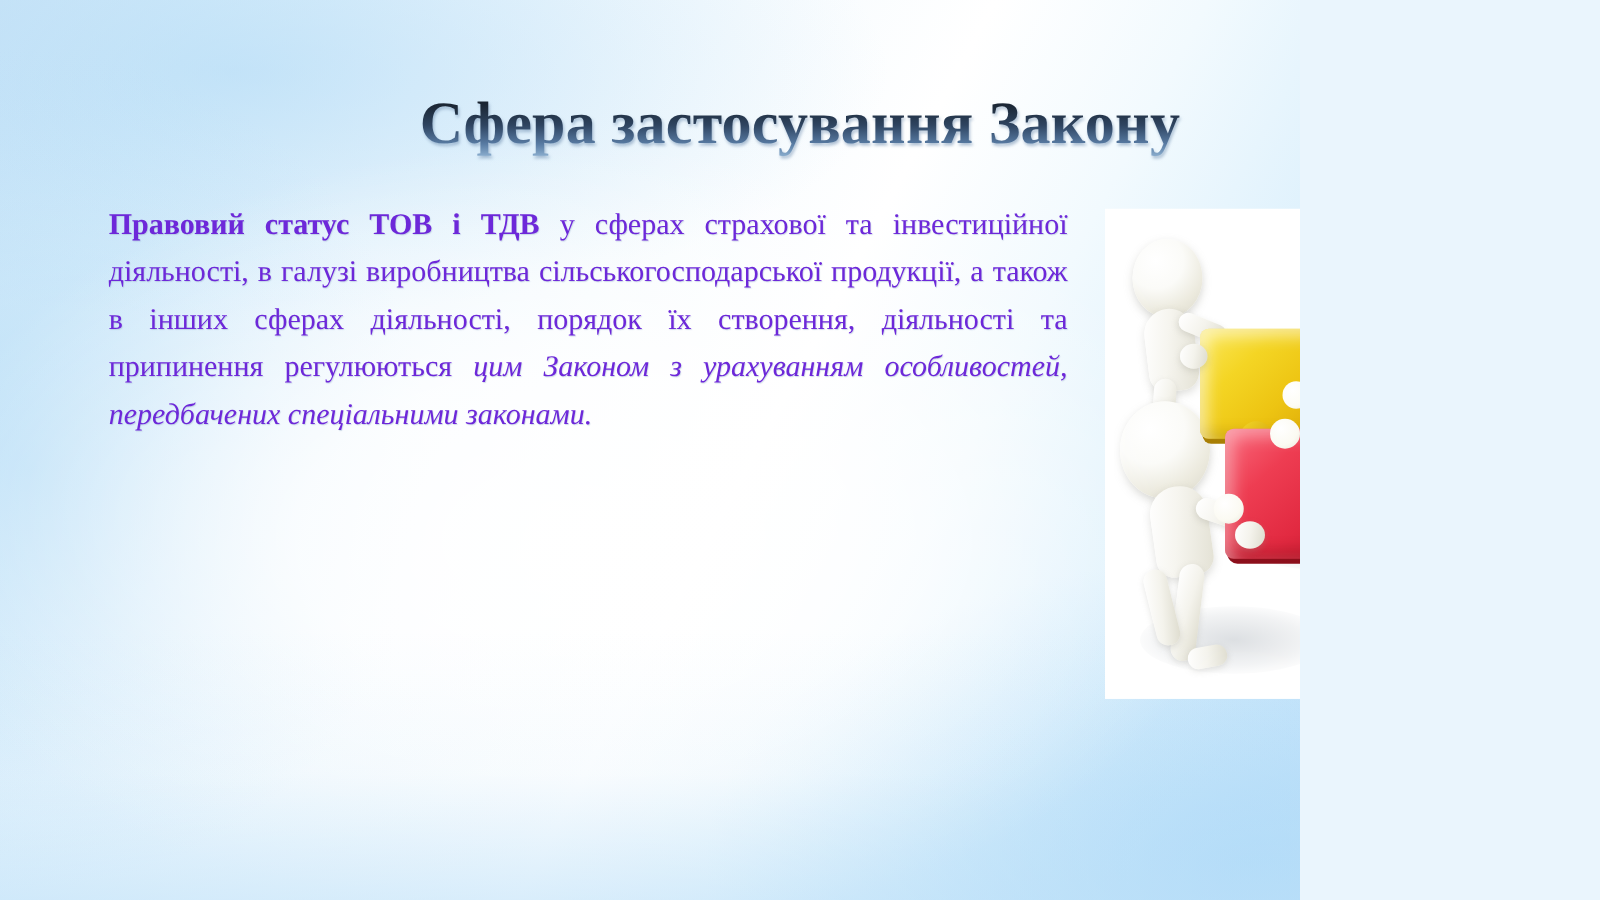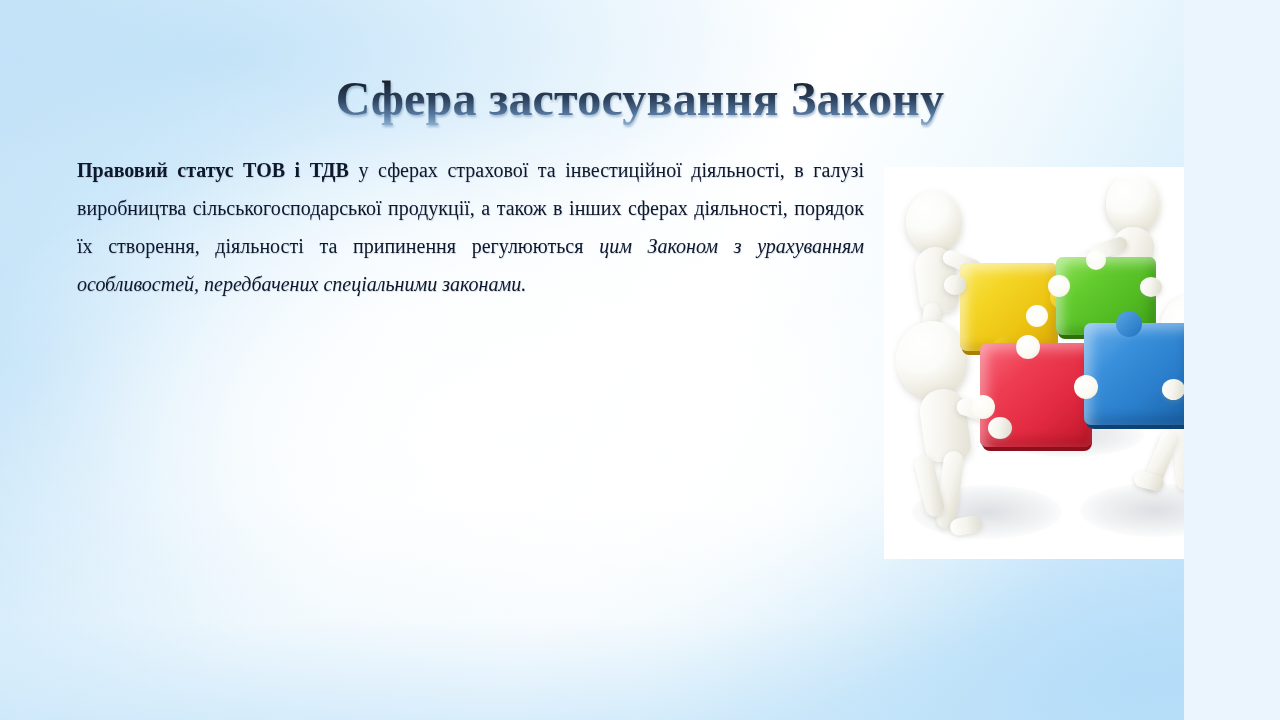--- a/index.html
+++ b/index.html
@@ -11,21 +11,21 @@
   }
 
   body {
     font-family: "Liberation Serif", "DejaVu Serif", serif;
     background: #eaf5fd;
   }
 
   
   #slide {
     position: relative;
-    width: 1184px;
+    width: 1040px;
     height: 720px;
     overflow: hidden;
     background-color: #cde7f8;
   }
 
   
   .bg-layer {
     position: absolute;
     inset: 0;
     pointer-events: none;
@@ -100,26 +100,26 @@
 
   
   #body-col {
     position: absolute;
     left: 72px;
     top: 146px;
     width: 797px;
   }
 
   .para {
-    color: #0f172a;
-    font-size: 20px;
+    color: #6d28d9;
+    font-size: 24px;
     line-height: 38px;
     text-align: justify;
     text-justify: inter-word;
-    margin: 5px;
+    margin: 15px;
     text-shadow: 0.6px 0.8px 0.8px rgba(150,175,205,0.45);
   }
   .para.second {
     margin-top: 38px;
   }
   b.lead { font-weight: bold; }
   i.ital { font-style: italic; }
 
   
   #picture {

